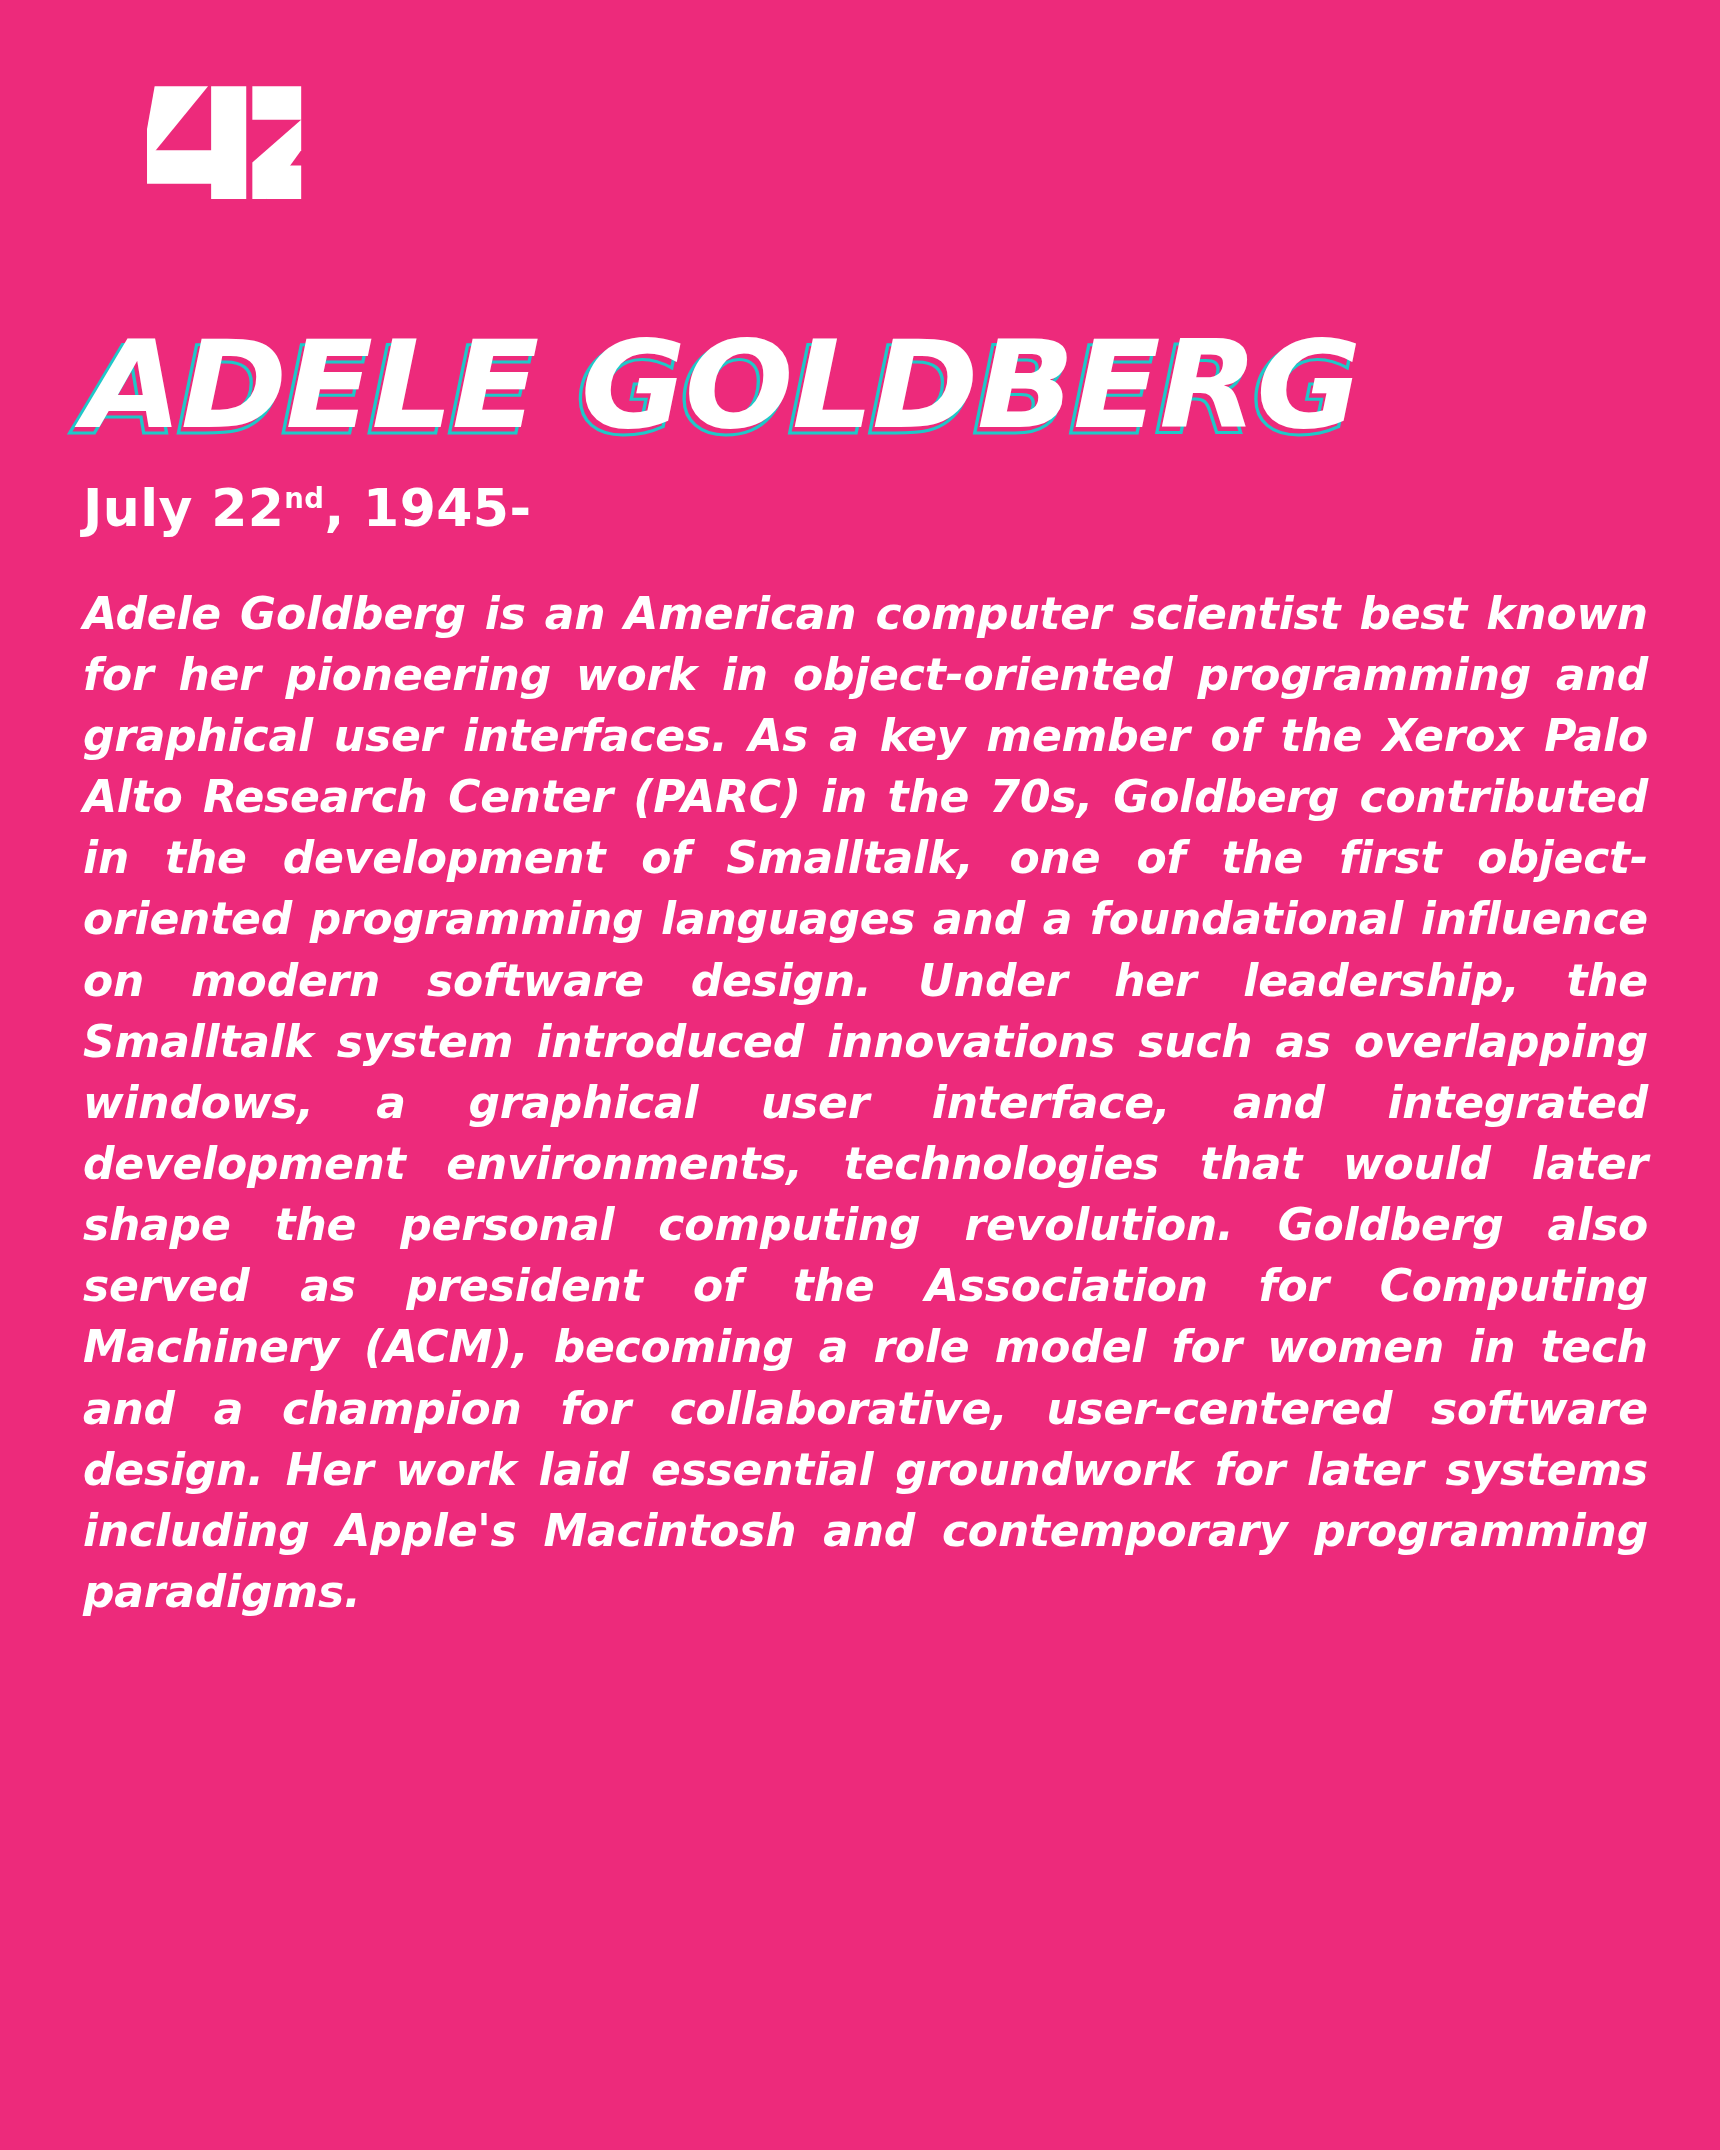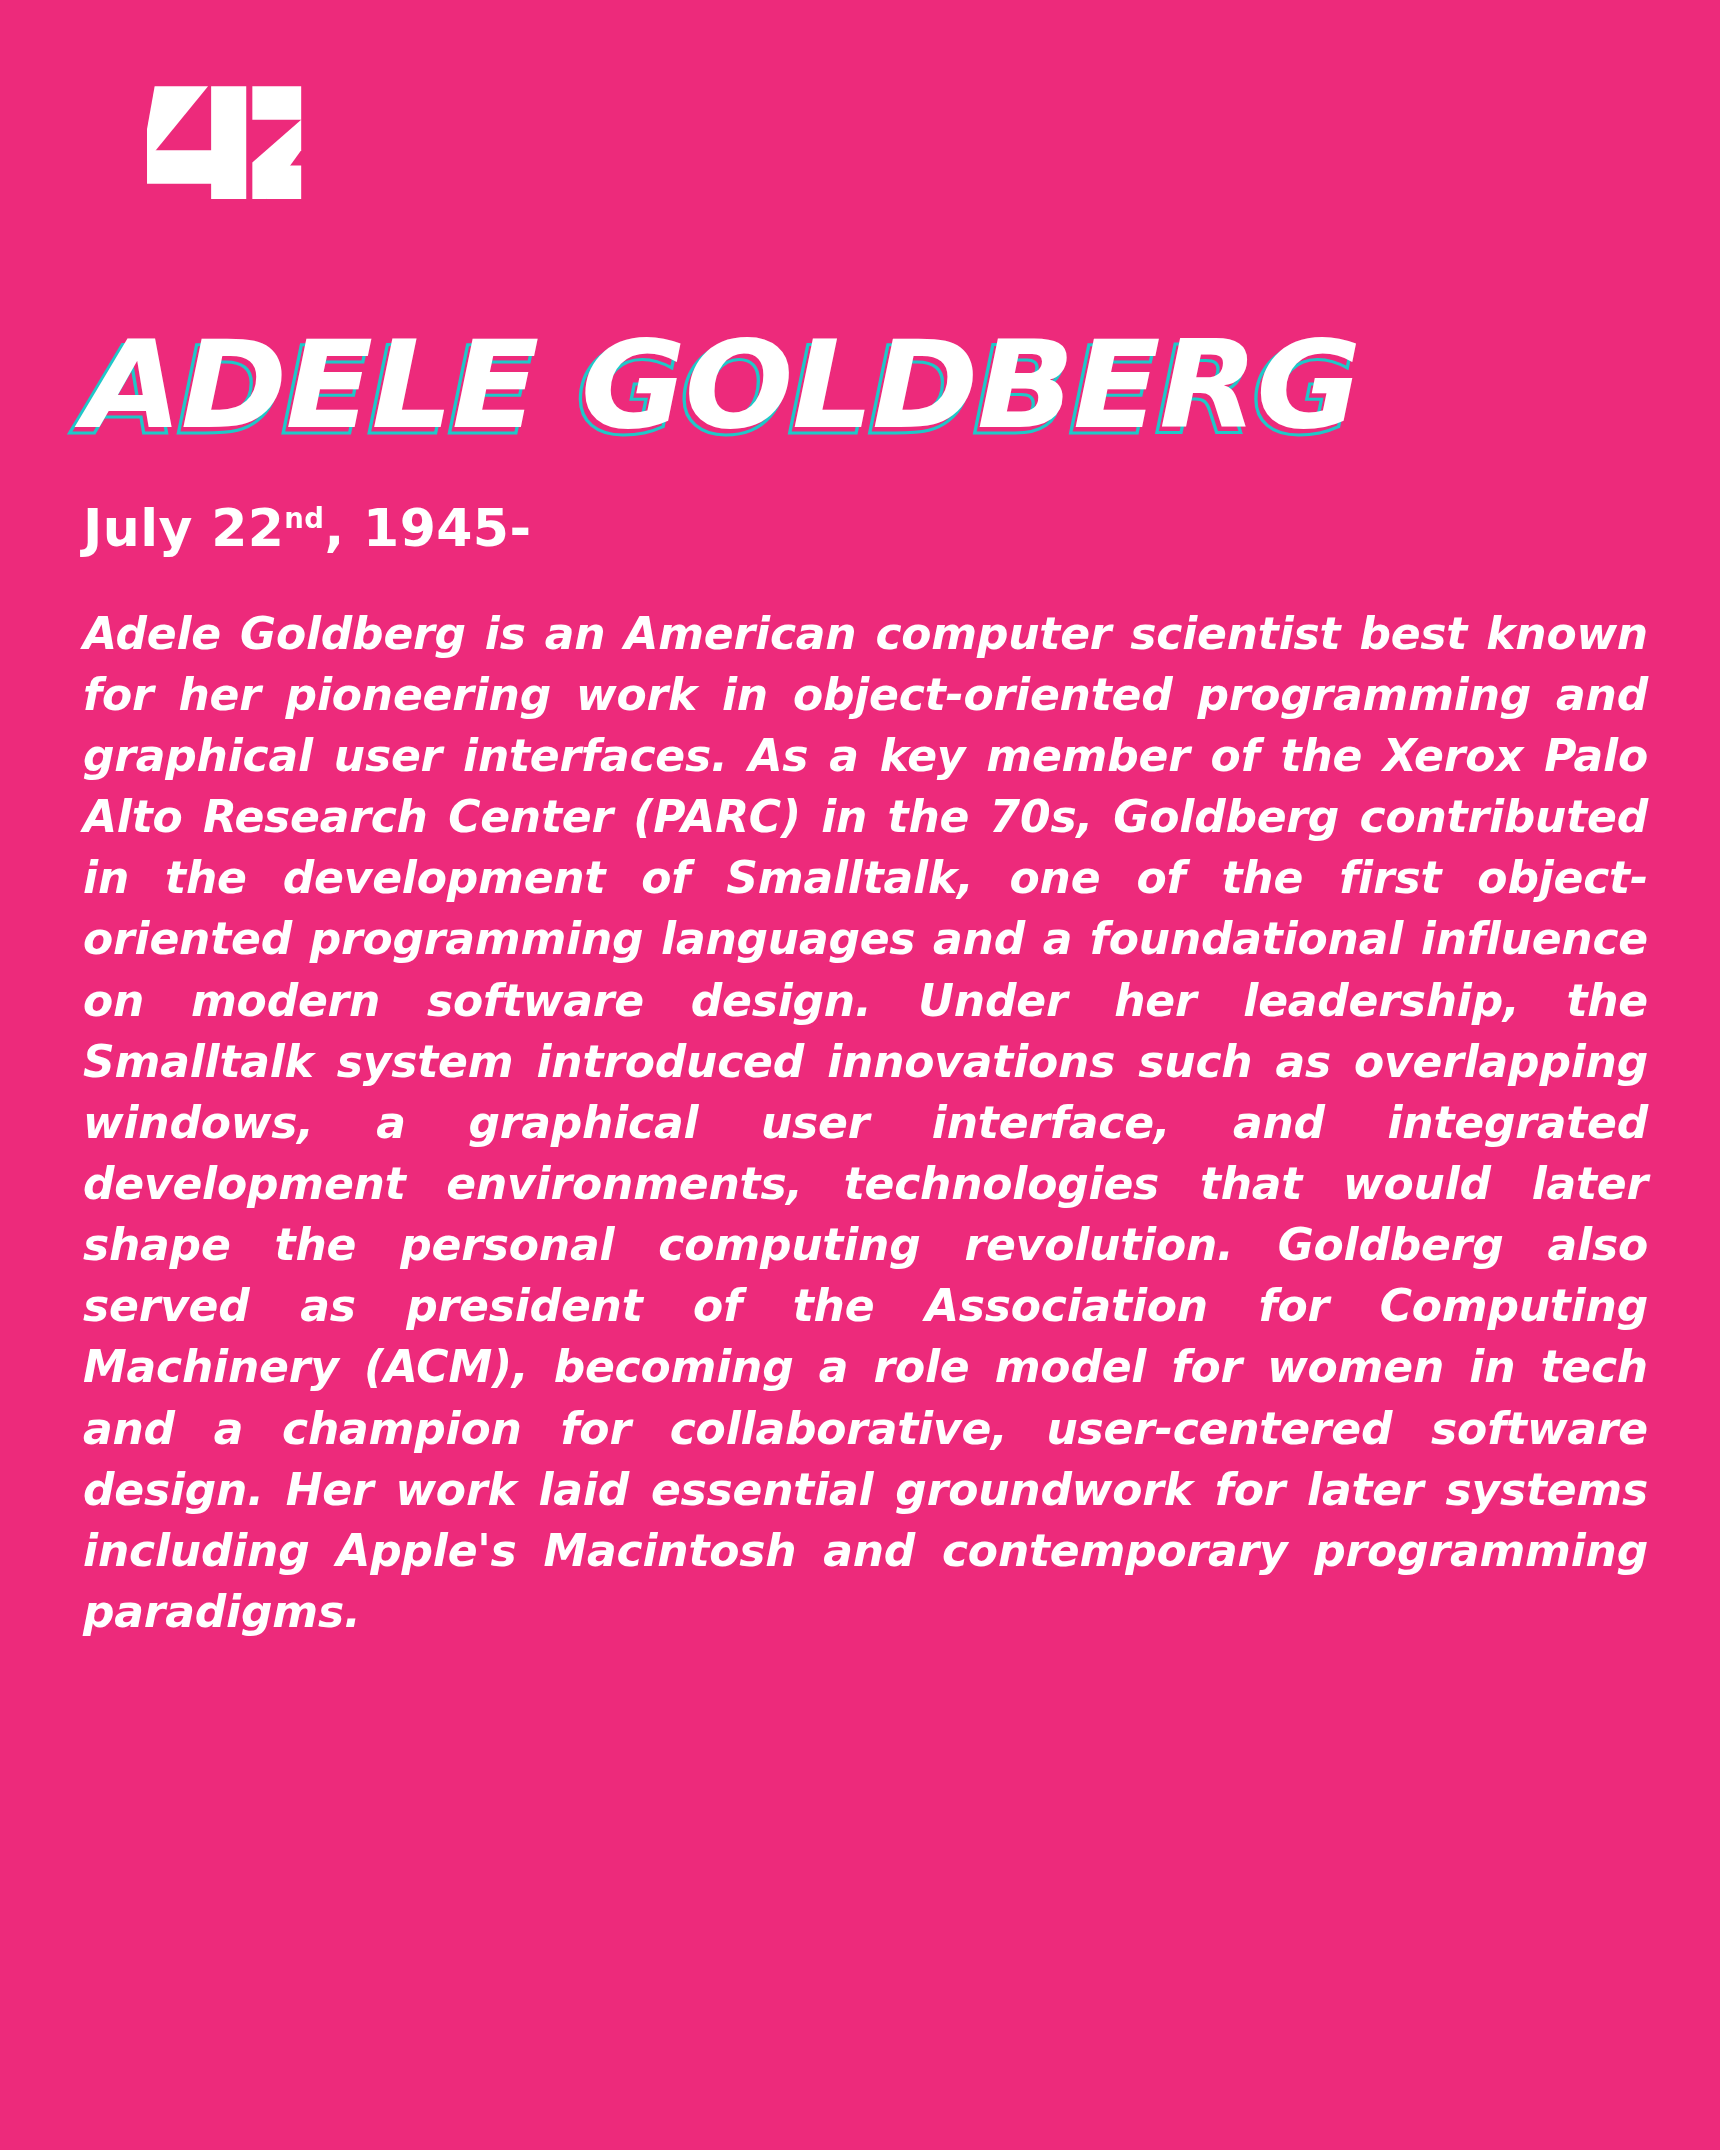--- a/index.html
+++ b/index.html
@@ -60,21 +60,21 @@
     text-shadow: none;
     left: -4.6px;
     top: 6.1px;
   }
   .title {
     color: #FFFFFF;
   }
 
   
   .date {
-    margin-top: 32px;
+    margin-top: 12px;
     color: #FFFFFF;
     font-family: "DejaVu Sans", sans-serif;
     font-weight: bold;
     font-size: 52px;
     letter-spacing: 0.4px;
     line-height: 1;
   }
   .date sup {
     font-size: 27.5px;
     vertical-align: super;

